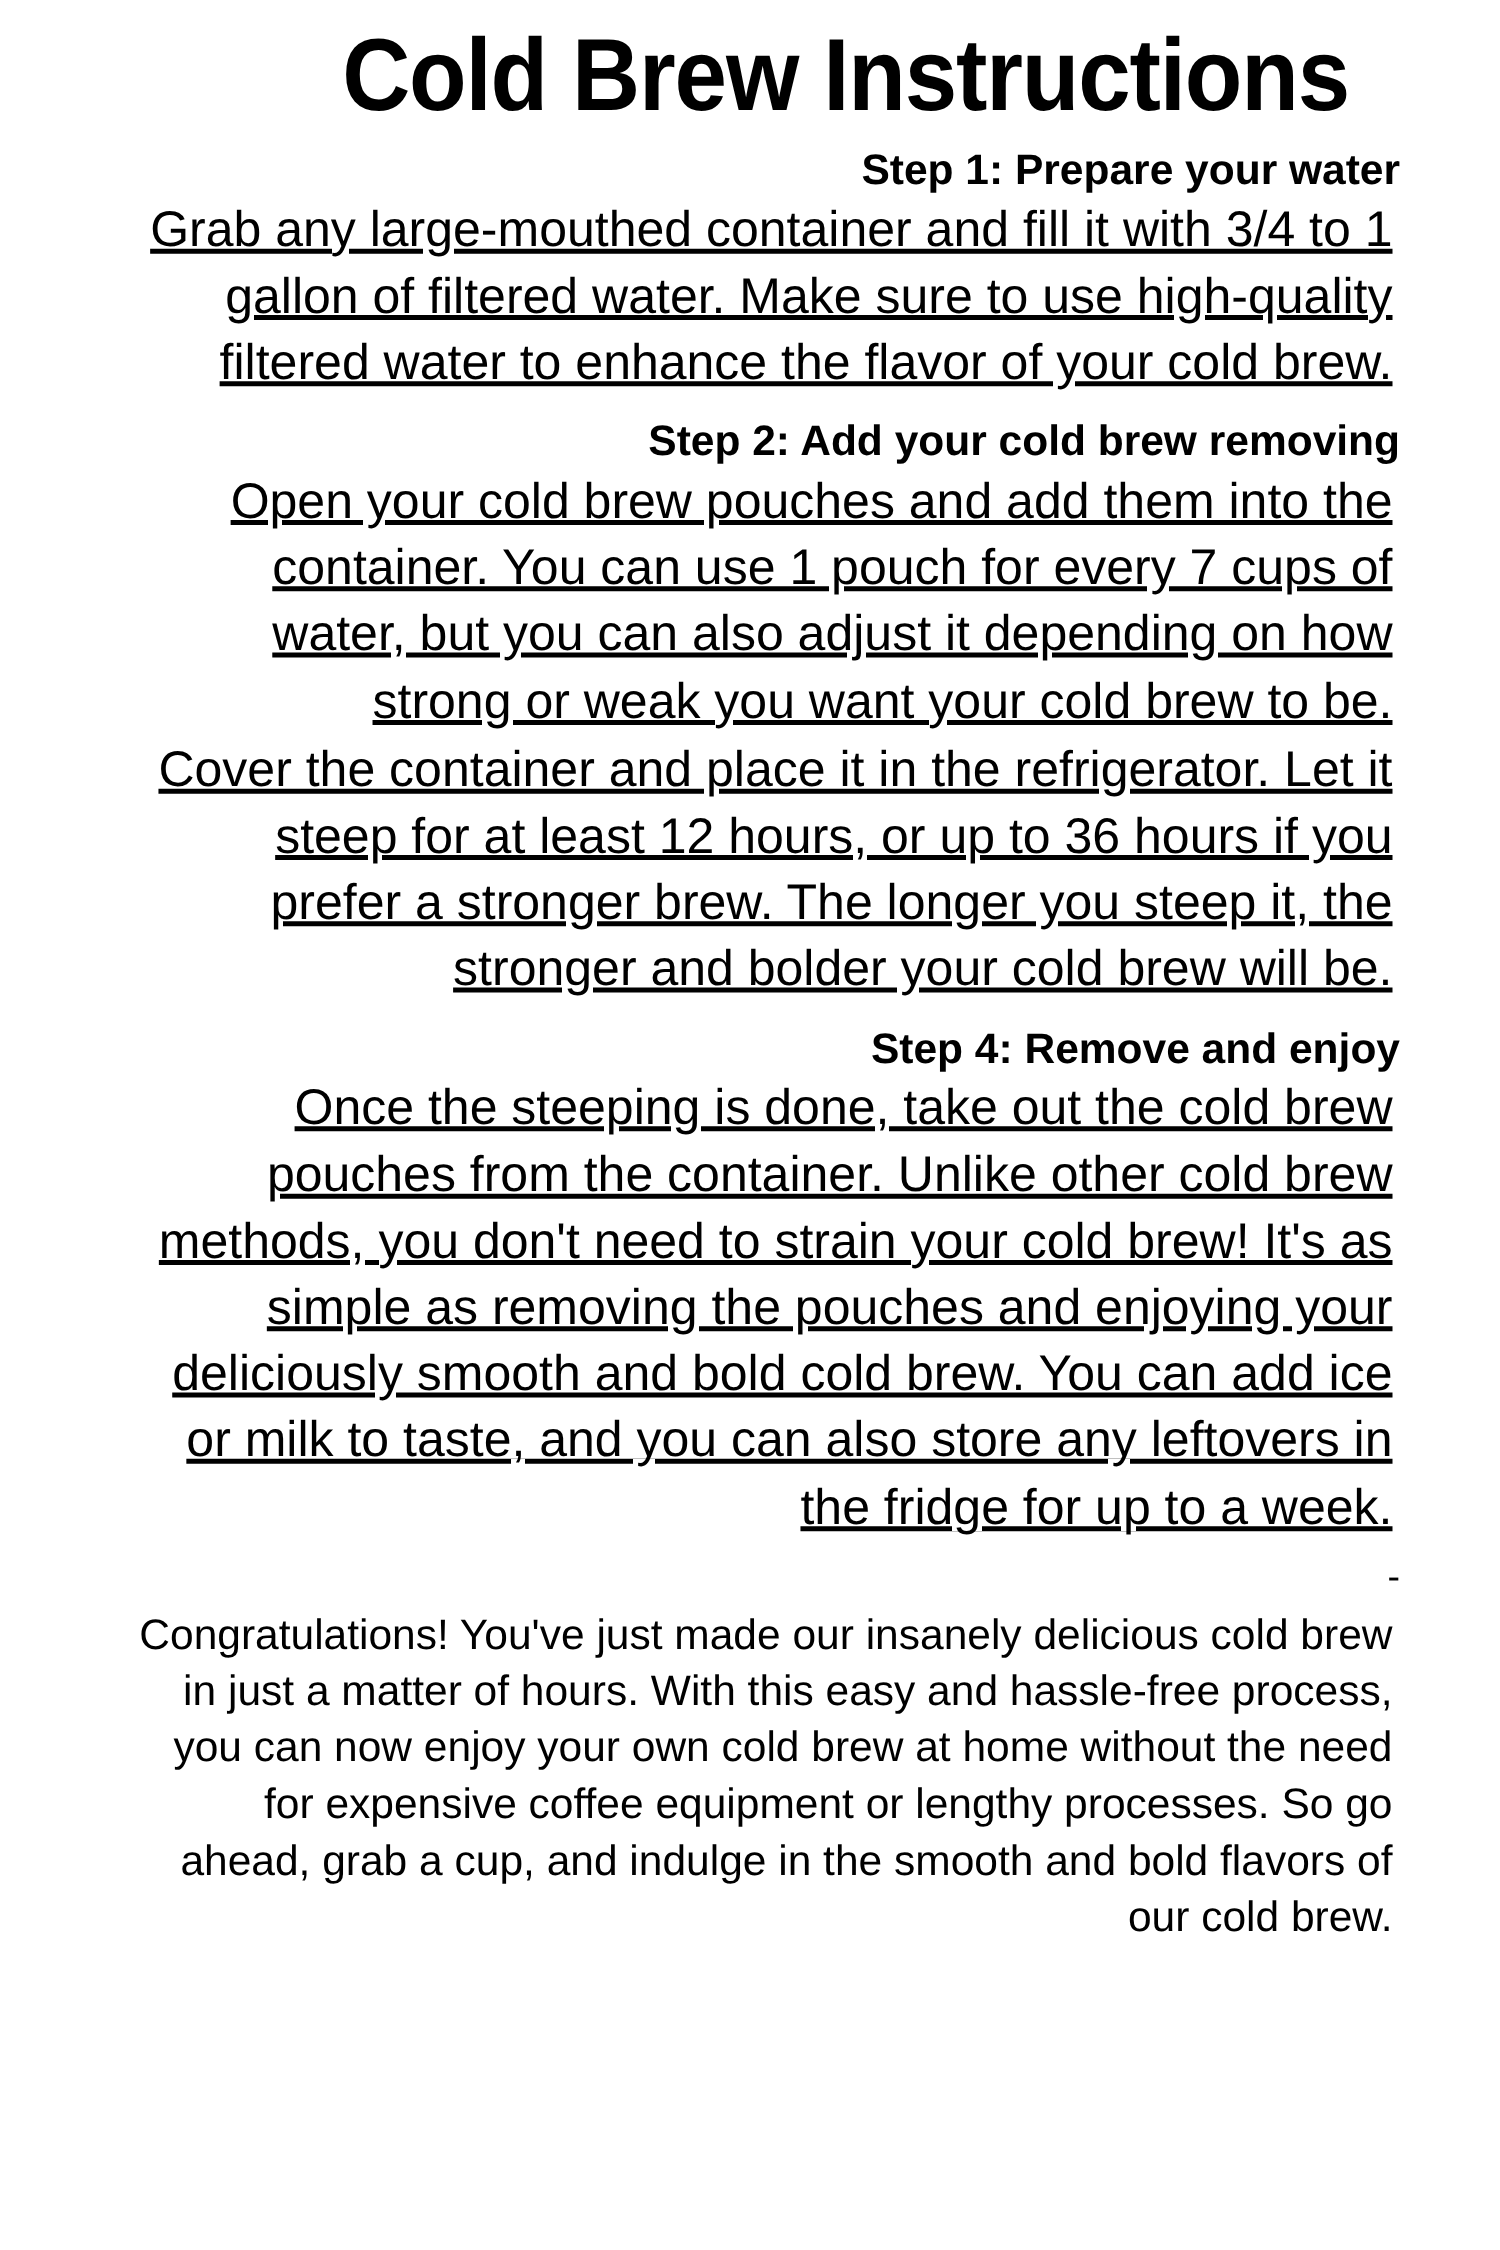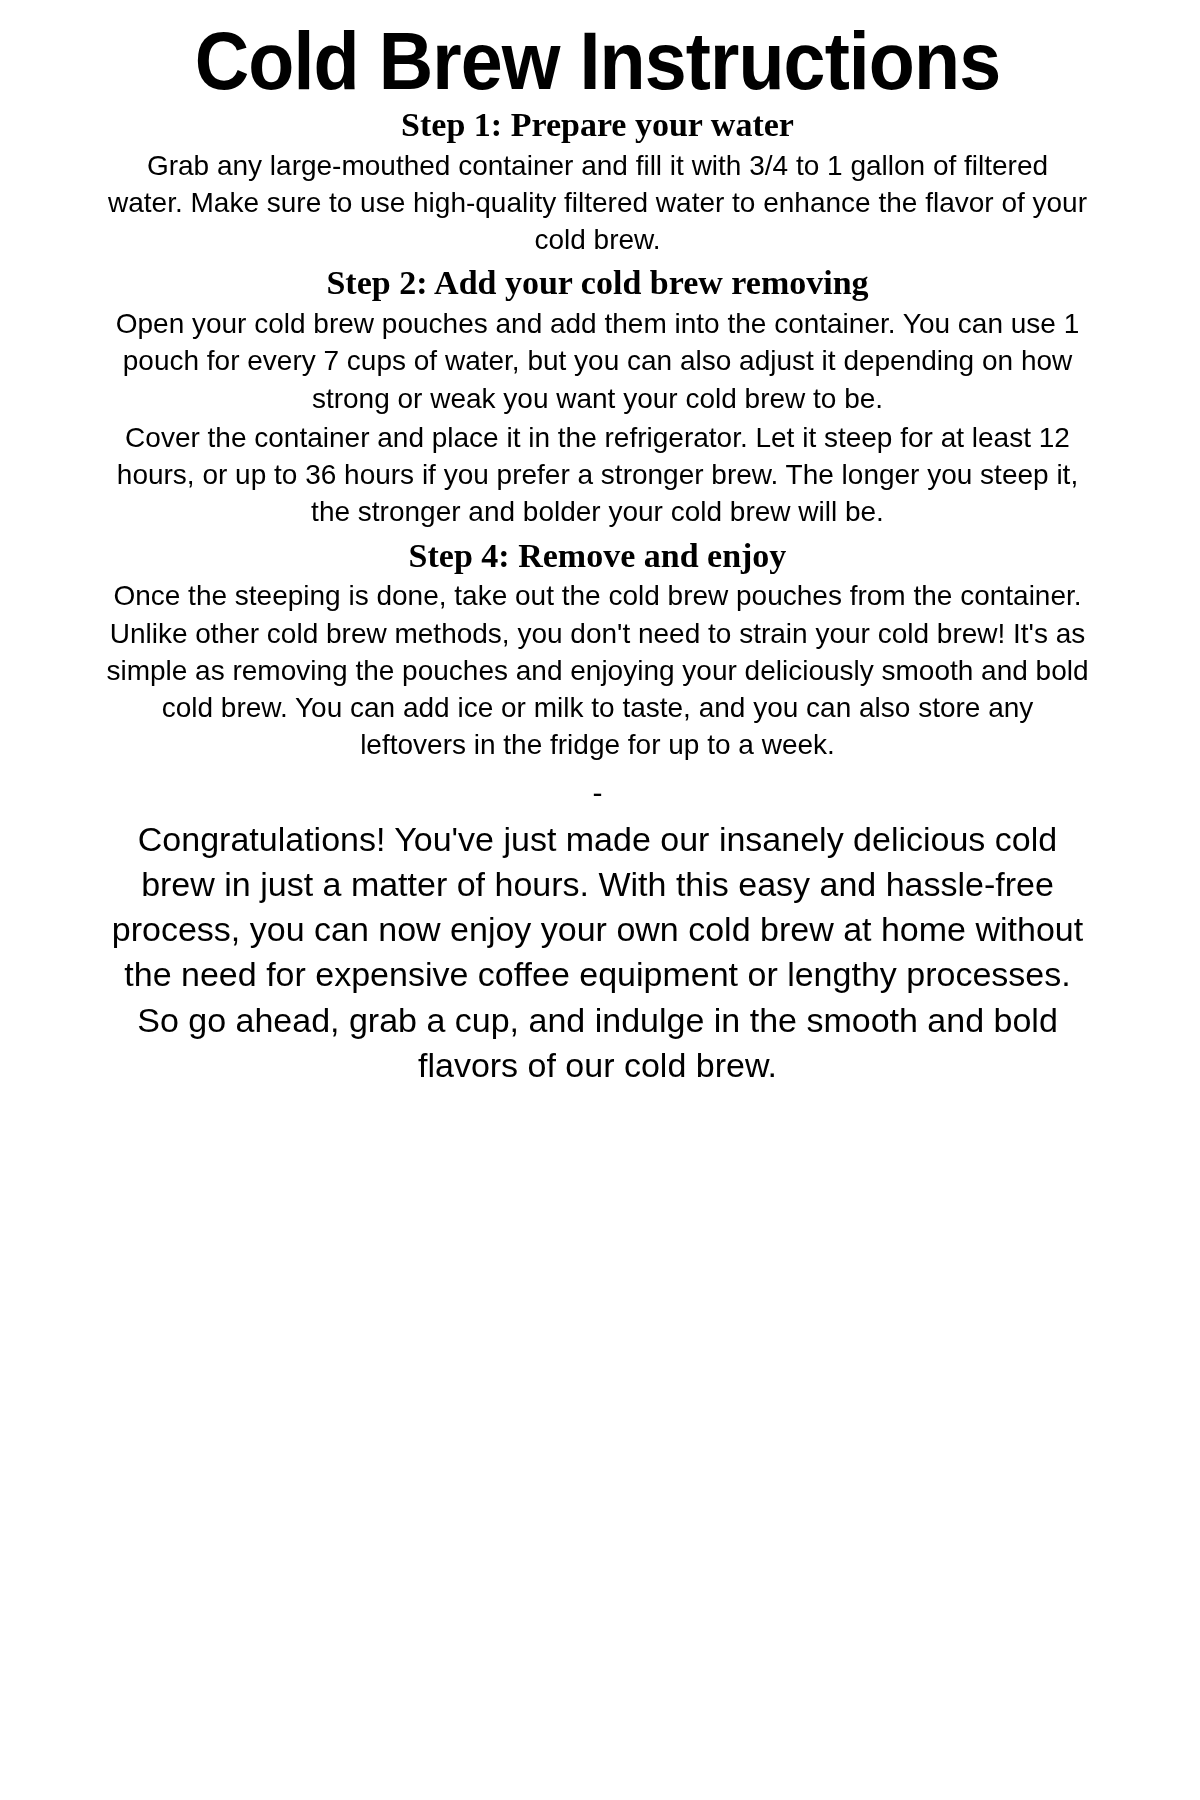--- a/index.html
+++ b/index.html
@@ -11,46 +11,46 @@
     width: 1200px;
     height: 1800px;
     font-family: "Liberation Sans", sans-serif;
     color: #000000;
     overflow: hidden;
   }
   .page {
     width: 1200px;
     min-height: 1800px;
     box-sizing: border-box;
-    padding: 14px 105px 0 100px;
-    text-align: center;
+    padding: 14px 80px 0 100px;
+    text-align: right;
   }
   .doc-title {
     font-family: "Liberation Sans", sans-serif;
     font-weight: bold;
     font-size: 82px;
     line-height: 0.95;
     letter-spacing: -1px;
     margin: 8px 0 2px 0;
     transform: scaleX(0.92);
     transform-origin: center;
     white-space: nowrap;
   }
   .step-heading {
     font-weight: bold;
     font-size: 34px;
     line-height: 1.26;
-    margin: 4px 0 0 0;
-    font-family: Liberation Serif, serif;
+    margin: 15px 0 0 0;
   }
   .step-body {
-    font-size: 28px;
+    font-size: 40px;
     line-height: 1.33;
     margin: 0 0 2px 0;
     padding: 0 6px;
+    text-decoration: underline;
   }
   .divider-dash {
     font-size: 30px;
     line-height: 1.5;
     margin: 6px 0 2px 0;
     color: #000;
   }
   .outro {
     font-size: 34px;
     line-height: 1.33;

